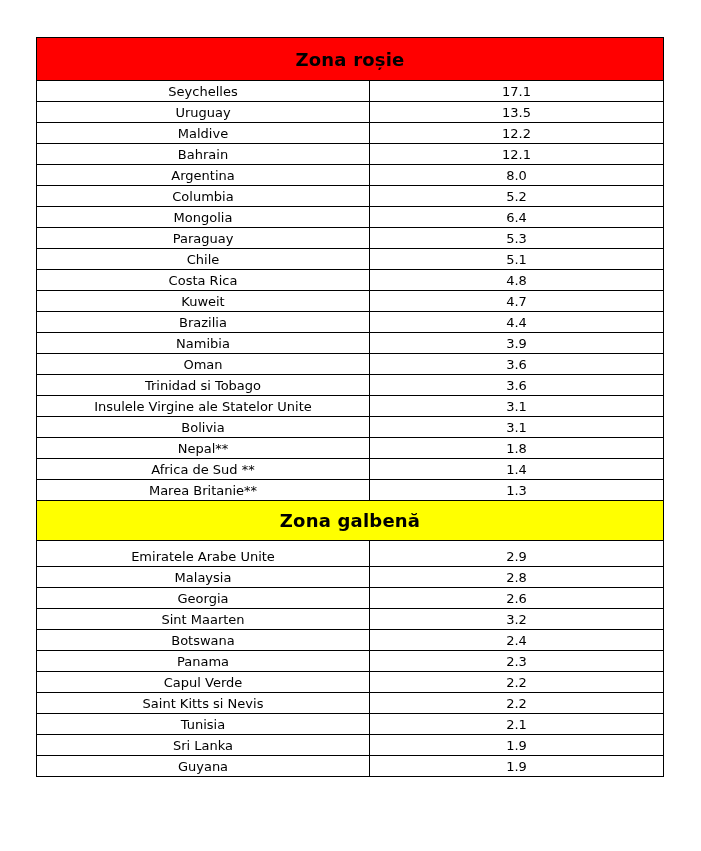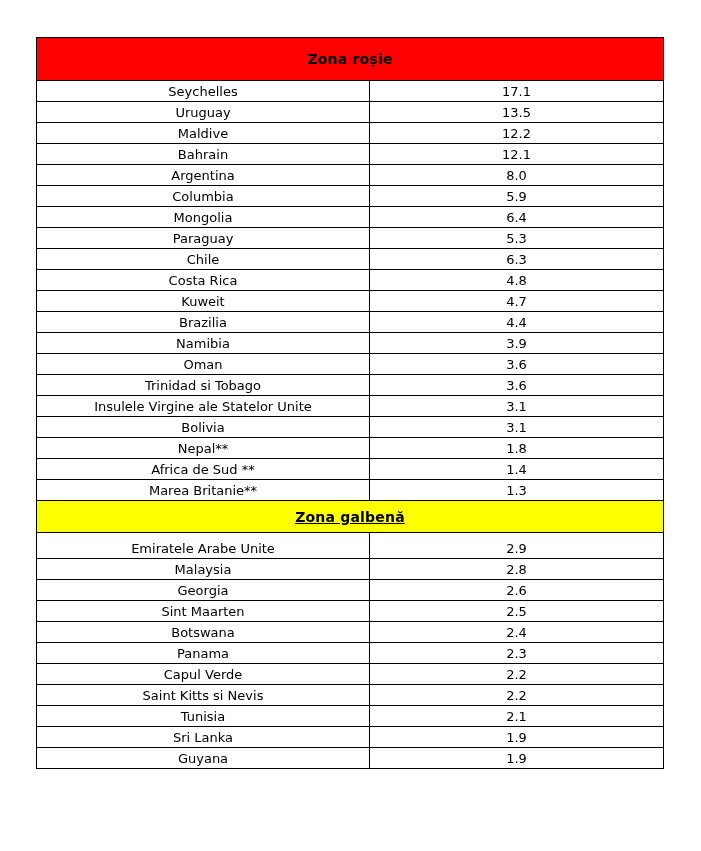--- a/index.html
+++ b/index.html
@@ -24,26 +24,26 @@
     border: 1px solid #000000;
     text-align: center;
     overflow: hidden;
     white-space: nowrap;
   }
   col.col-country { width: 333px; }
   col.col-value   { width: 294px; }
 
   tr.header-row td {
     font-weight: bold;
-    font-size: 14px;
+    font-size: 18px;
     vertical-align: middle;
     letter-spacing: 0.2px;
   }
   tr.header-row.red-header td    { height: 43px; }
-  tr.header-row.yellow-header td { height: 32px; text-decoration: underline; }
+  tr.header-row.yellow-header td { height: 40px; }
 
   tr.data-row { height: 21px; }
   tr.data-row td {
     font-size: 13px;
     line-height: 15px;
     vertical-align: bottom;
     padding-bottom: 2px;
   }
   tbody.yellow-rows tr.data-row:first-of-type { height: 26px; }
 </style>
@@ -84,37 +84,37 @@
         <td>12.1</td>
       </tr>
 
       <tr class="data-row">
         <td>Argentina</td>
         <td>8.0</td>
       </tr>
 
       <tr class="data-row">
         <td>Columbia</td>
-        <td>5.9</td>
+        <td>5.2</td>
       </tr>
 
       <tr class="data-row">
         <td>Mongolia</td>
         <td>6.4</td>
       </tr>
 
 
       <tr class="data-row">
         <td>Paraguay</td>
         <td>5.3</td>
       </tr>
 
       <tr class="data-row">
         <td>Chile</td>
-        <td>6.3</td>
+        <td>5.1</td>
       </tr>
 
       <tr class="data-row">
         <td>Costa Rica</td>
         <td>4.8</td>
       </tr>
 
       <tr class="data-row">
         <td>Kuweit</td>
         <td>4.7</td>
@@ -185,21 +185,21 @@
         <td>2.8</td>
       </tr>
 
       <tr class="data-row">
         <td>Georgia</td>
         <td>2.6</td>
       </tr>
 
       <tr class="data-row">
         <td>Sint Maarten</td>
-        <td>2.5</td>
+        <td>3.2</td>
       </tr>
 
       <tr class="data-row">
         <td>Botswana</td>
         <td>2.4</td>
       </tr>
 
       <tr class="data-row">
         <td>Panama</td>
         <td>2.3</td>

